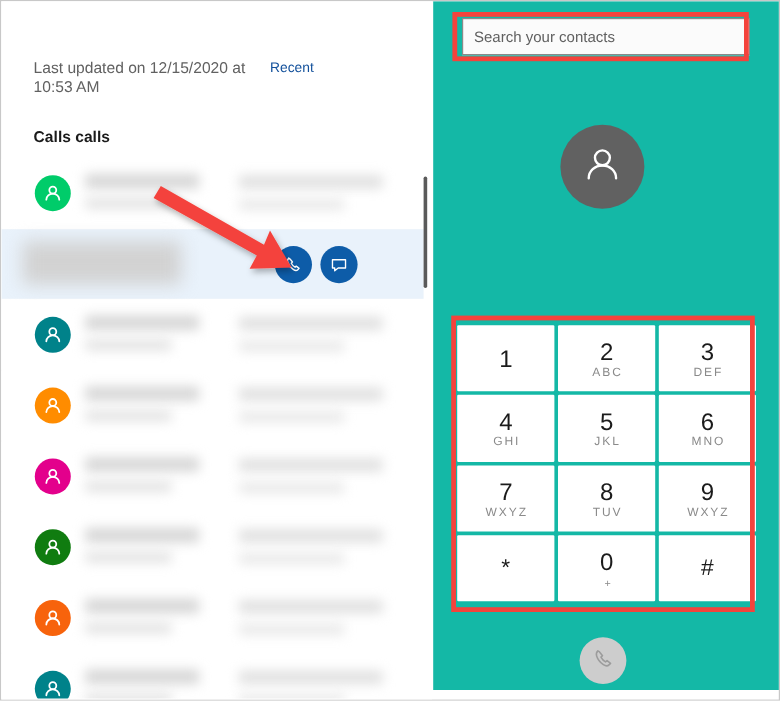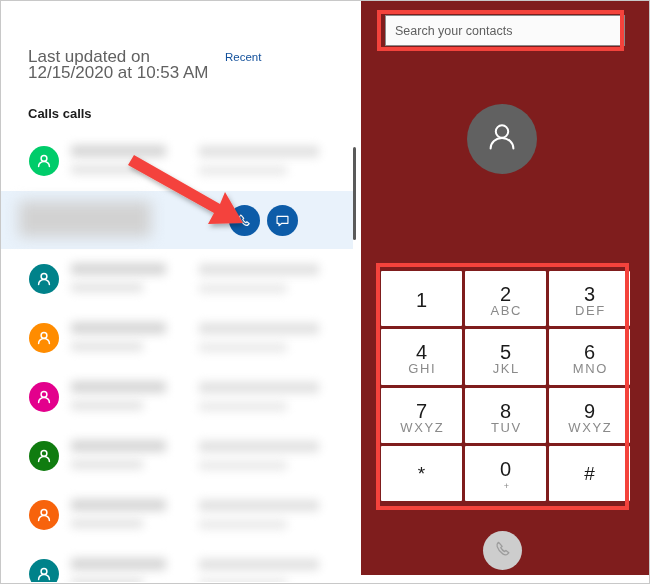--- a/index.html
+++ b/index.html
@@ -30,21 +30,21 @@
     left: 27px; top: 6px;
     font-size: 31px;
     font-weight: 600;
     color: #1b1b1b;
     letter-spacing: -0.4px;
   }
   #last-updated-wrap {
     position: absolute;
     left: 27px; top: 48px;
     width: 190px;
-    font-size: 17px;
+    font-size: 13px;
     color: #616161;
     line-height: 16px;
   }
   #refresh-link {
     position: absolute;
     left: 224px; top: 50px;
     font-size: 11.5px;
     color: #12509b;
     text-decoration: none;
     cursor: pointer;
@@ -147,21 +147,21 @@
     background: #5a5a5a;
     border-radius: 2px;
     cursor: pointer;
   }
 
   
   #right-pane {
     position: absolute;
     left: 360px; top: 0;
     width: 289px; height: 574px;
-    background: #7f1d1d;
+    background: #14b8a6;
   }
 
   
   #search-input {
     position: absolute;
     left: 24px; top: 14px;
     width: 240px; height: 31px;
     border: 1px solid #8a8a8a;
     background: #fbfbfb;
     font-family: "Liberation Sans", sans-serif;
@@ -207,21 +207,21 @@
     justify-content: center;
     padding-top: 2px;
   }
   .dial-digit {
     font-size: 20px;
     font-weight: 400;
     color: #1b1b1b;
     line-height: 22px;
   }
   .dial-letters {
-    font-size: 13px;
+    font-size: 10px;
     color: #8a8a8a;
     letter-spacing: 1.6px;
     line-height: 10px;
     margin-top: 1px;
     margin-left: 1.6px;
   }
   .dial-key.symbol .dial-digit { font-size: 19px; }
 
   
   #dial-call-button {

